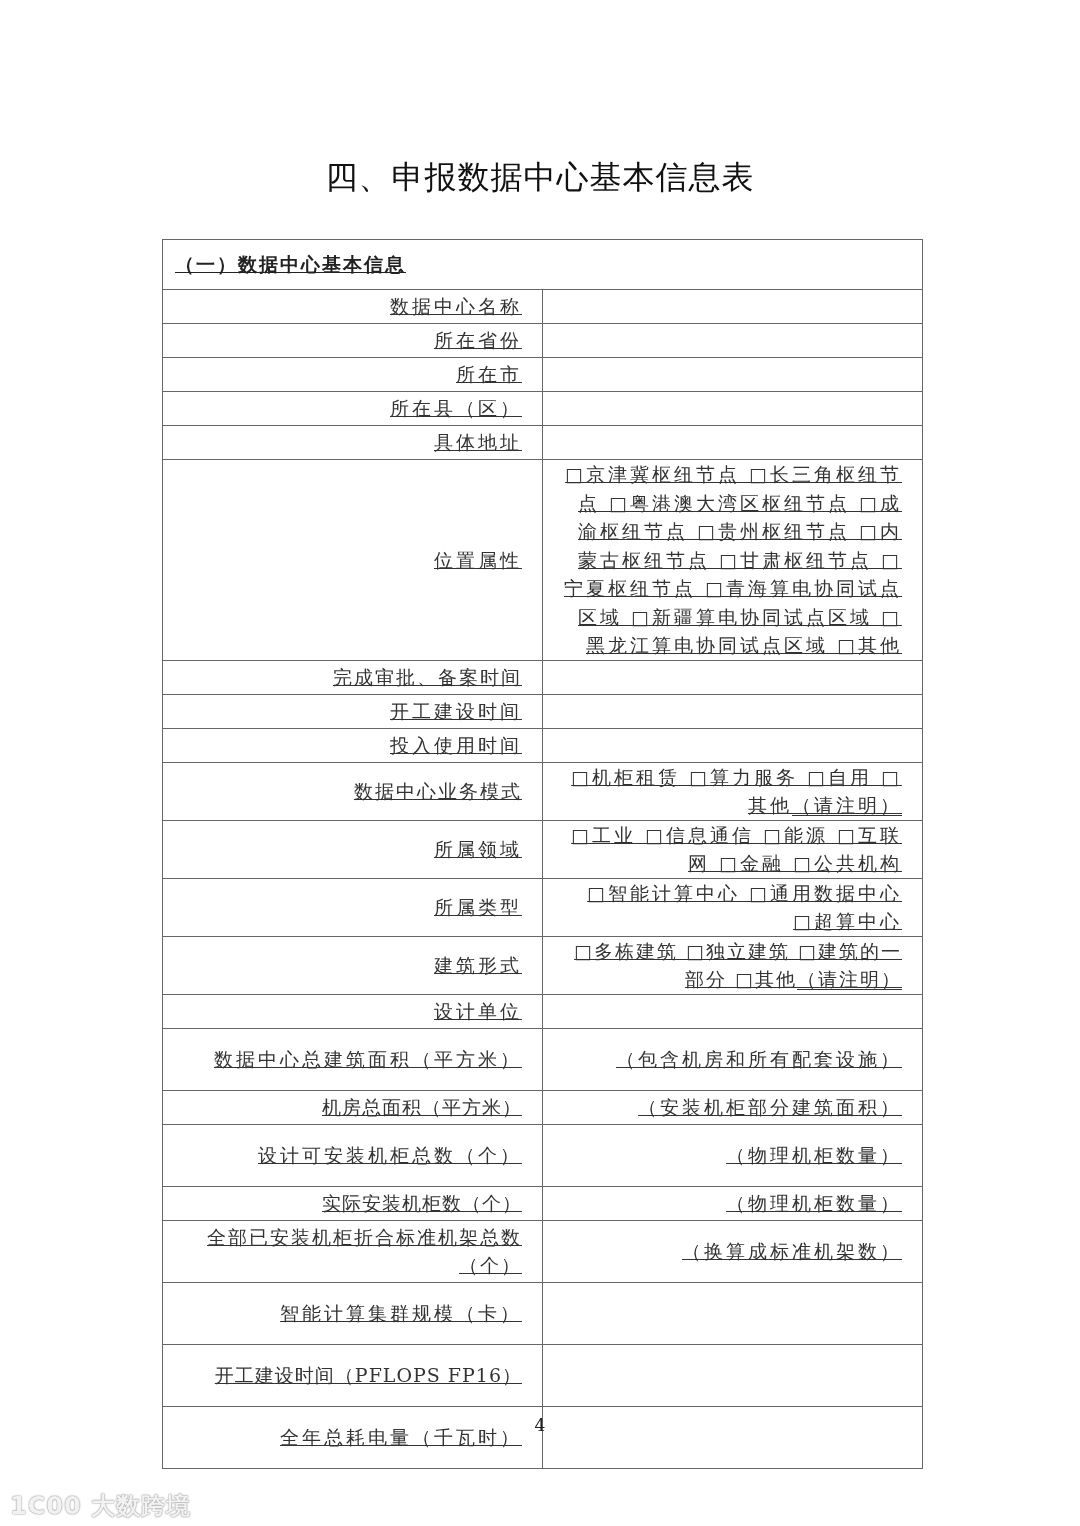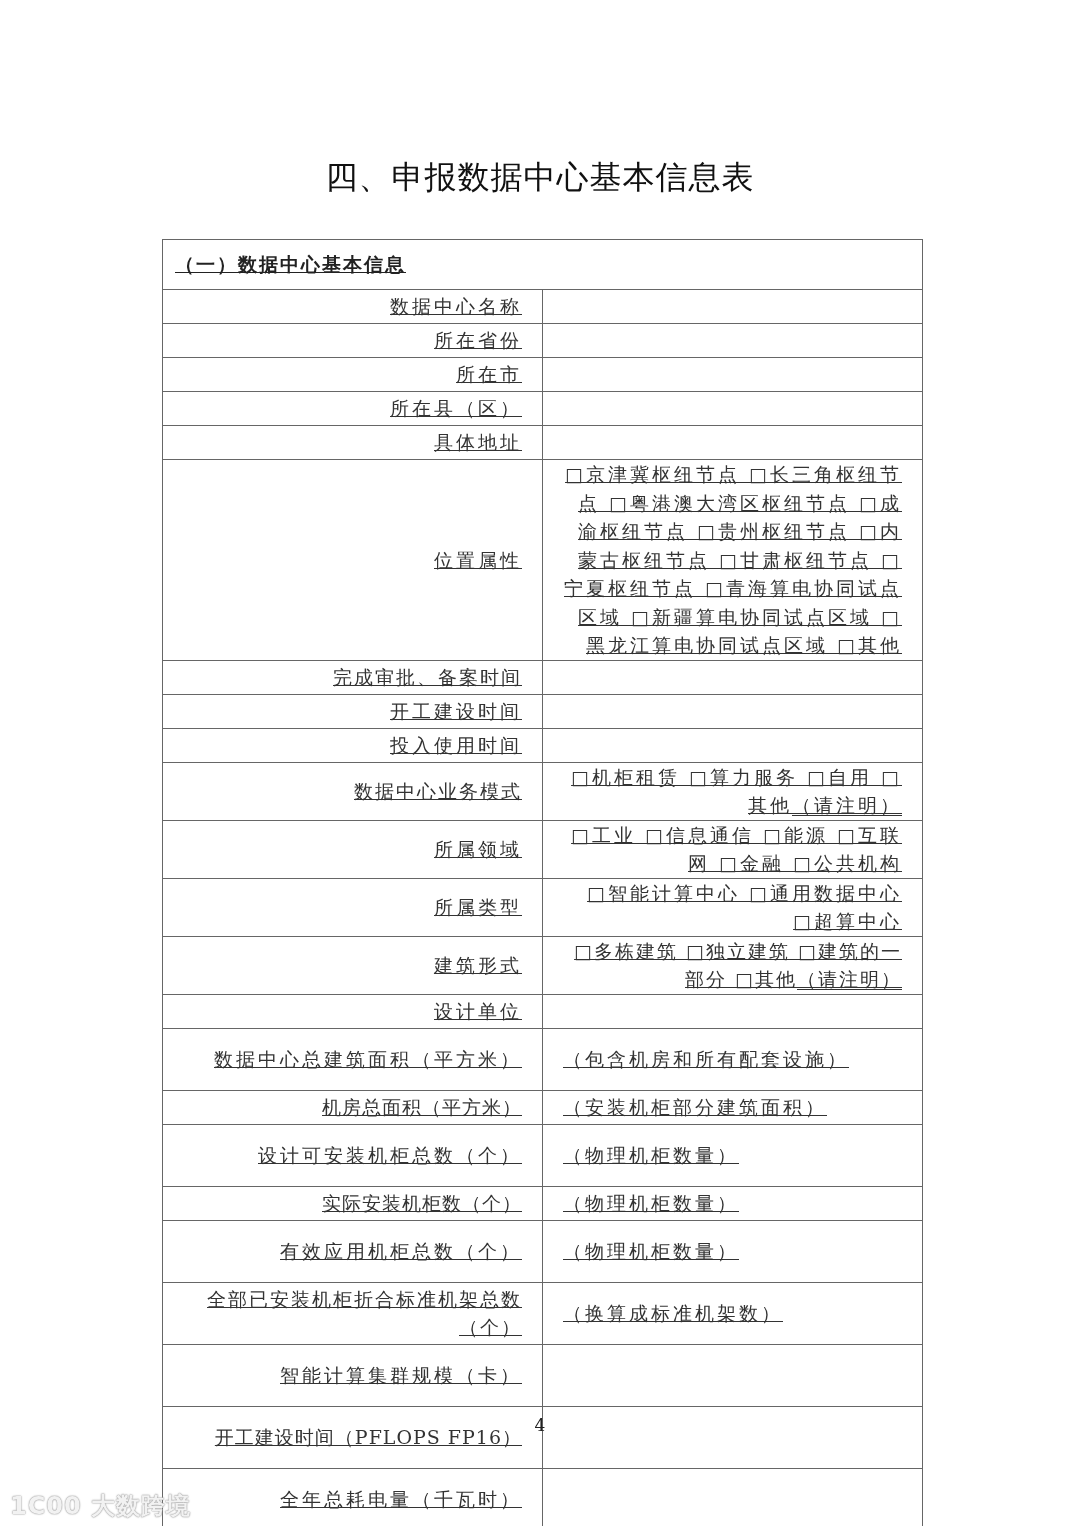--- a/index.html
+++ b/index.html
@@ -7,21 +7,21 @@
          font-family: "DejaVu Serif", "Liberation Serif", serif; color: #333333; }
   .title { position: absolute; top: 156px; left: 0; width: 1080px; text-align: center;
            font-family: "DejaVu Sans", "Liberation Sans", sans-serif; font-size: 32px;
            letter-spacing: 1px; color: #111111; }
   table { position: absolute; left: 162px; top: 239px; width: 761px; border-collapse: collapse;
           table-layout: fixed; }
   td { border: 1.4px solid #666666; font-size: 19px; line-height: 28.5px; color: #333333;
        padding: 0 20px; letter-spacing: 3px; vertical-align: middle; text-decoration: underline; }
   td.lbl { width: 213px; text-align: right; }
   td.val { text-align: right; }
-  td.hint { text-align: left; }
+  td.hint { text-align: right; }
   .section { font-weight: bold; letter-spacing: 2px; font-size: 19px; padding-left: 12px; color: #222222; }
   .u { text-decoration: underline; text-underline-offset: 3px; }
   .pg { position: absolute; top: 1415px; width: 1080px; text-align: center; font-size: 17px; color: #222; }
   .wm { position: absolute; left: 10px; top: 1490px; font-family: "DejaVu Sans", sans-serif;
         font-size: 24px; font-weight: bold; color: #f2f2f2;
         text-shadow: 0 0 2px #999, 0 0 1px #888; letter-spacing: 1px; }
 </style>
 </head>
 <body>
 
@@ -98,24 +98,20 @@
       </tr>
   <tr style="height:62px">
         <td class="lbl">设计可安装机柜总数（个）</td>
         <td class="hint">（物理机柜数量）</td>
       </tr>
   <tr style="height:34px">
         <td class="lbl" style="letter-spacing:1px">实际安装机柜数（个）</td>
         <td class="hint">（物理机柜数量）</td>
       </tr>
   <tr style="height:62px">
-        <td class="lbl">有效应用机柜总数（个）</td>
-        <td class="hint">（物理机柜数量）</td>
-      </tr>
-  <tr style="height:62px">
         <td class="lbl" style="letter-spacing:2px">全部已安装机柜折合标准机架总数（个）</td>
         <td class="hint">（换算成标准机架数）</td>
       </tr>
   <tr style="height:62px">
         <td class="lbl">智能计算集群规模（卡）</td>
         <td class="val"></td>
       </tr>
   <tr style="height:62px">
         <td class="lbl" style="letter-spacing:1px">开工建设时间（PFLOPS FP16）</td>
         <td class="val"></td>

